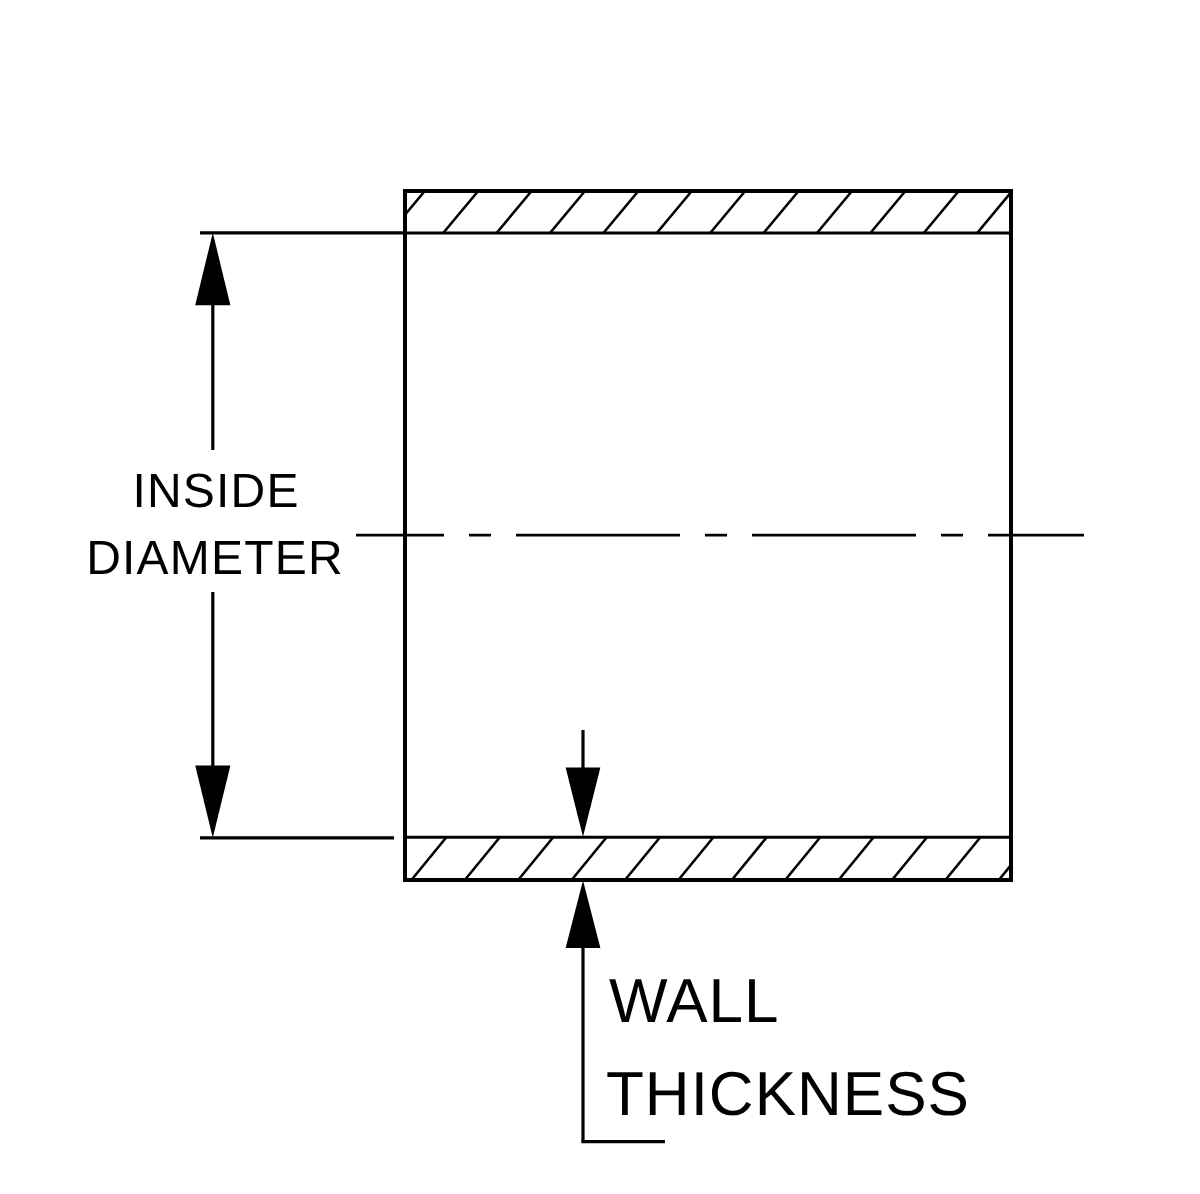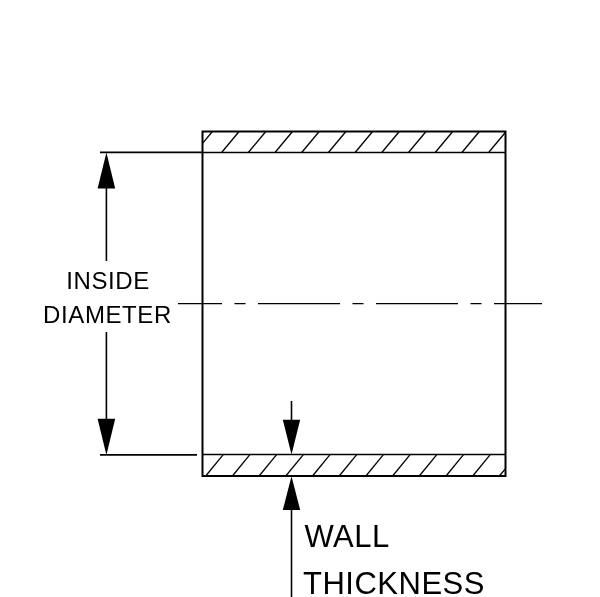--- a/index.html
+++ b/index.html
@@ -8,21 +8,20 @@
     width: 600px;
     height: 597px;
     background: #ffffff;
     overflow: hidden;
   }
   .diagram-stage {
     position: relative;
     width: 600px;
     height: 425px;
     background: var(--bg-color, #ffffff);
-    margin-top: 36px;
   }
   svg text {
     font-family: "Liberation Sans", "DejaVu Sans", sans-serif;
     fill: var(--line-color, #000000);
   }
   .label-inside-diameter {
     font-size: 24px;
     letter-spacing: 0.6px;
   }
   .label-wall-thickness {

